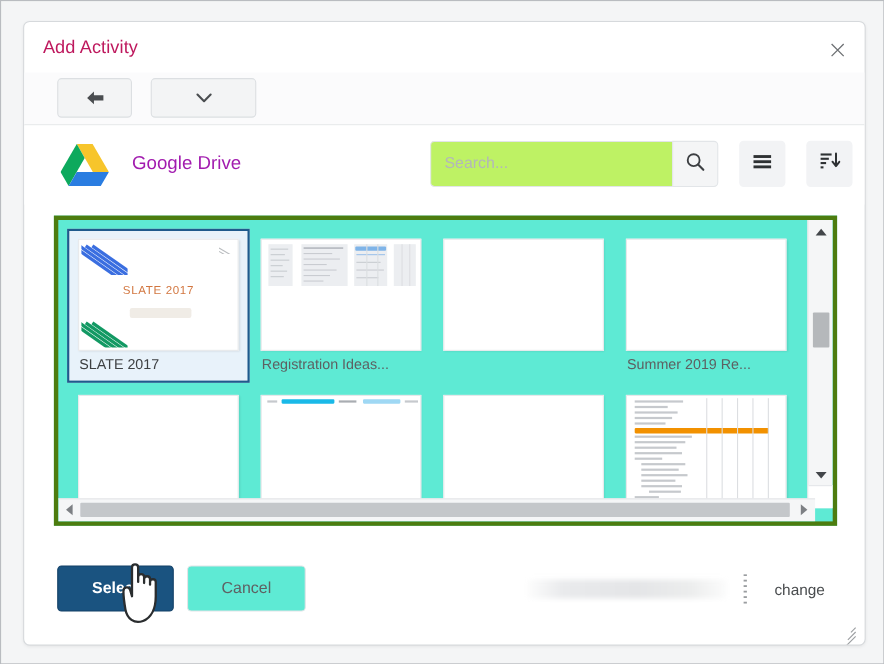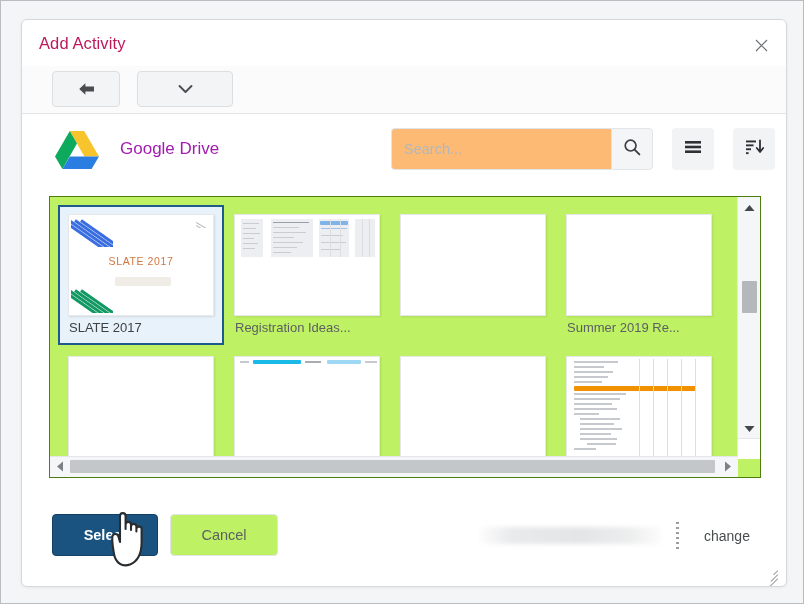--- a/index.html
+++ b/index.html
@@ -118,21 +118,21 @@
   .search-wrap {
     position: absolute;
     left: 369px;
     top: 14px;
     width: 220px;
     height: 42px;
     box-sizing: border-box;
     border: 1px solid #e2e5e8;
     border-radius: 4px 0 0 4px;
     border-right: none;
-    background: #fdba74;
+    background: #bef264;
   }
   .search-input {
     width: 100%;
     height: 100%;
     box-sizing: border-box;
     border: none;
     outline: none;
     background: transparent;
     padding: 0 12px;
     font-family: "Liberation Sans", sans-serif;
@@ -174,22 +174,22 @@
   .icon-btn.sort { left: 711px; }
 
   
   .browser {
     position: absolute;
     left: 27px;
     top: 176px;
     width: 712px;
     height: 282px;
     box-sizing: border-box;
-    border: 1px solid #4d7c0f;
-    background: #bef264;
+    border: 4px solid #4d7c0f;
+    background: #5eead4;
     overflow: hidden;
   }
   .grid-viewport {
     position: absolute;
     left: 0; top: 0;
     width: 688px;
     height: 262px;
     overflow: hidden;
   }
   .grid {
@@ -407,21 +407,21 @@
     left: 30px;
     width: 106px;
     background: #1a5380;
     color: #ffffff;
     font-weight: bold;
     border-color: #134066;
   }
   .btn.cancel {
     left: 148px;
     width: 108px;
-    background: #bef264;
+    background: #5eead4;
     color: #5e6163;
     border-color: #e2e4e7;
   }
 
   .account-blur {
     position: absolute;
     left: 457px;
     top: 33px;
     width: 182px;
     height: 17px;

